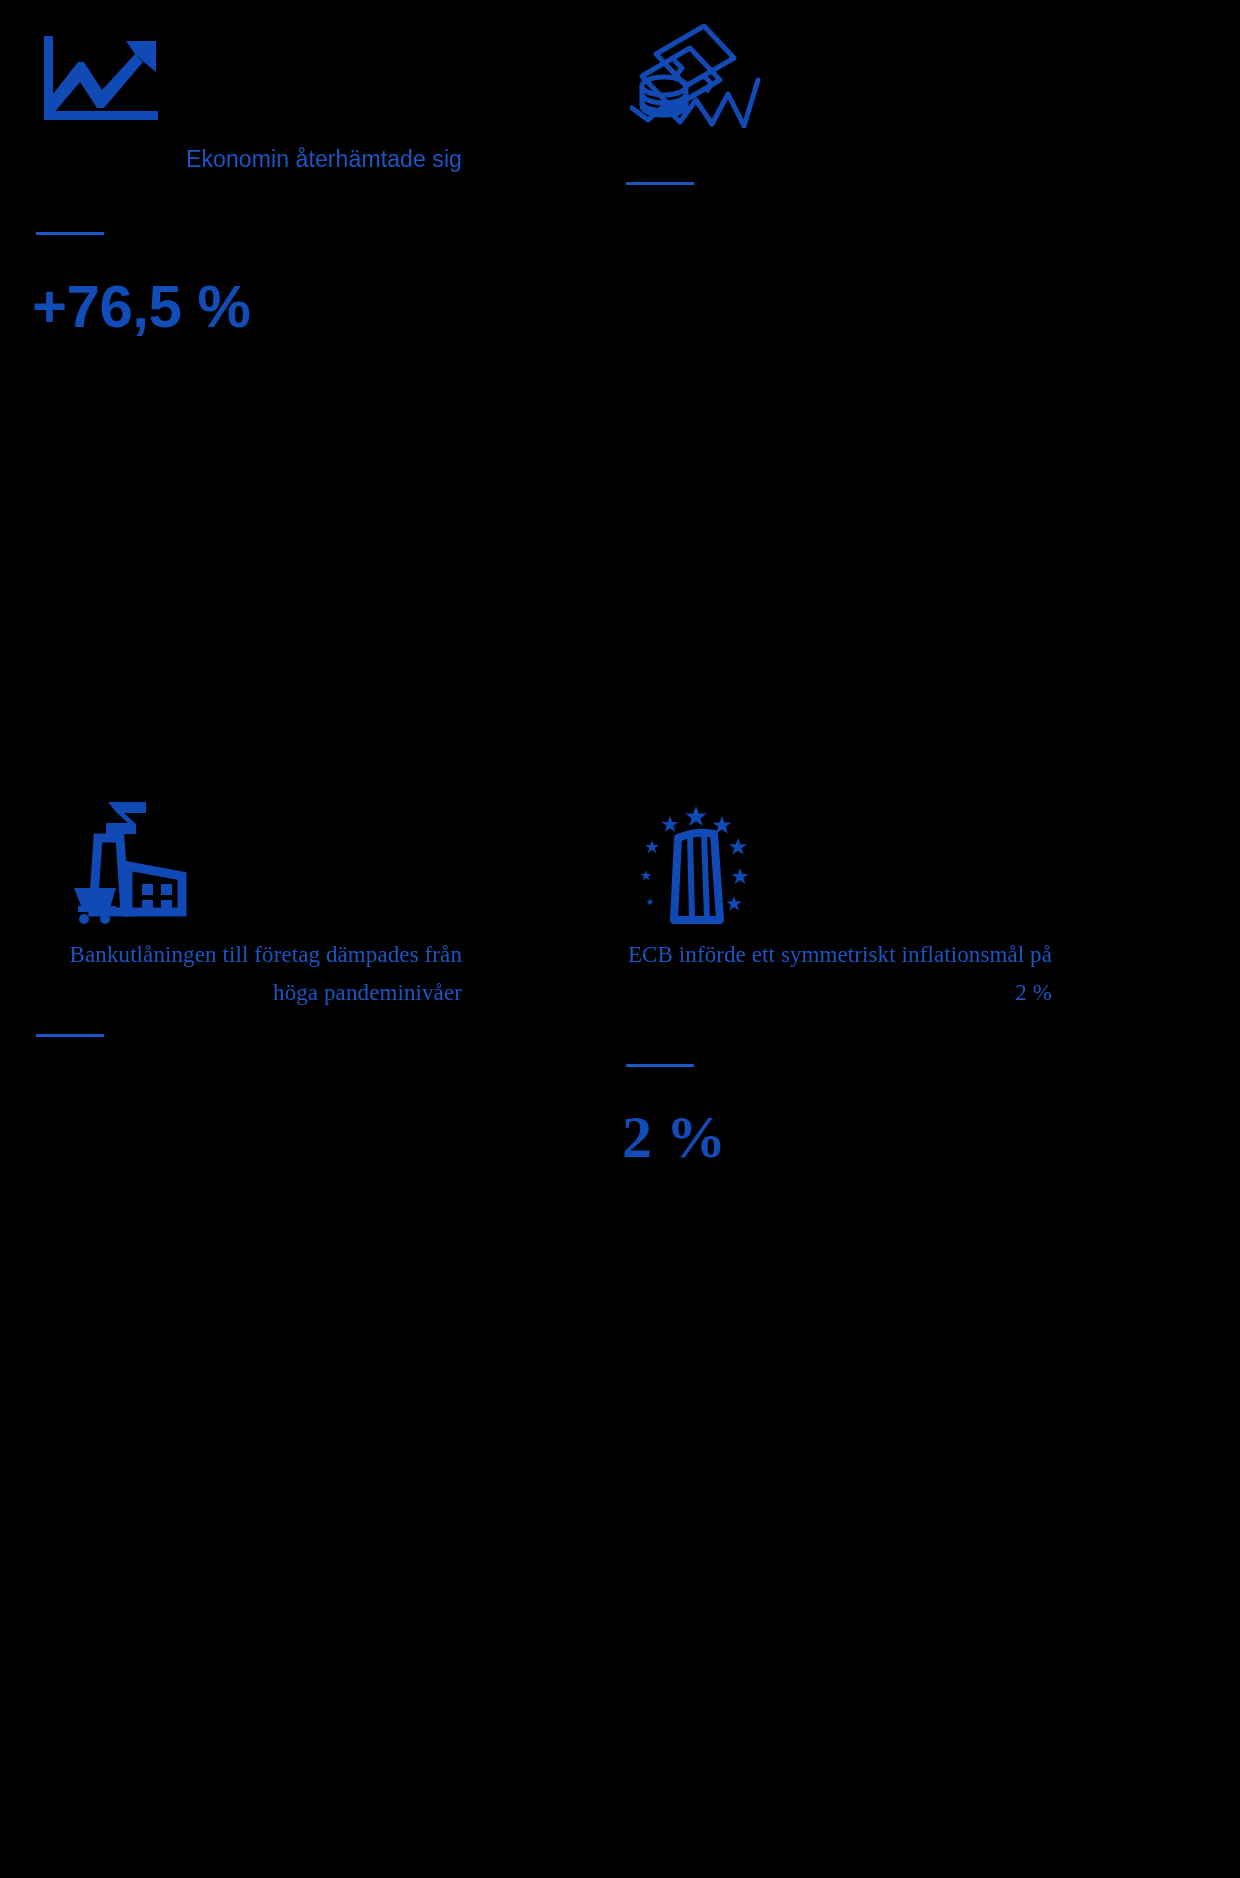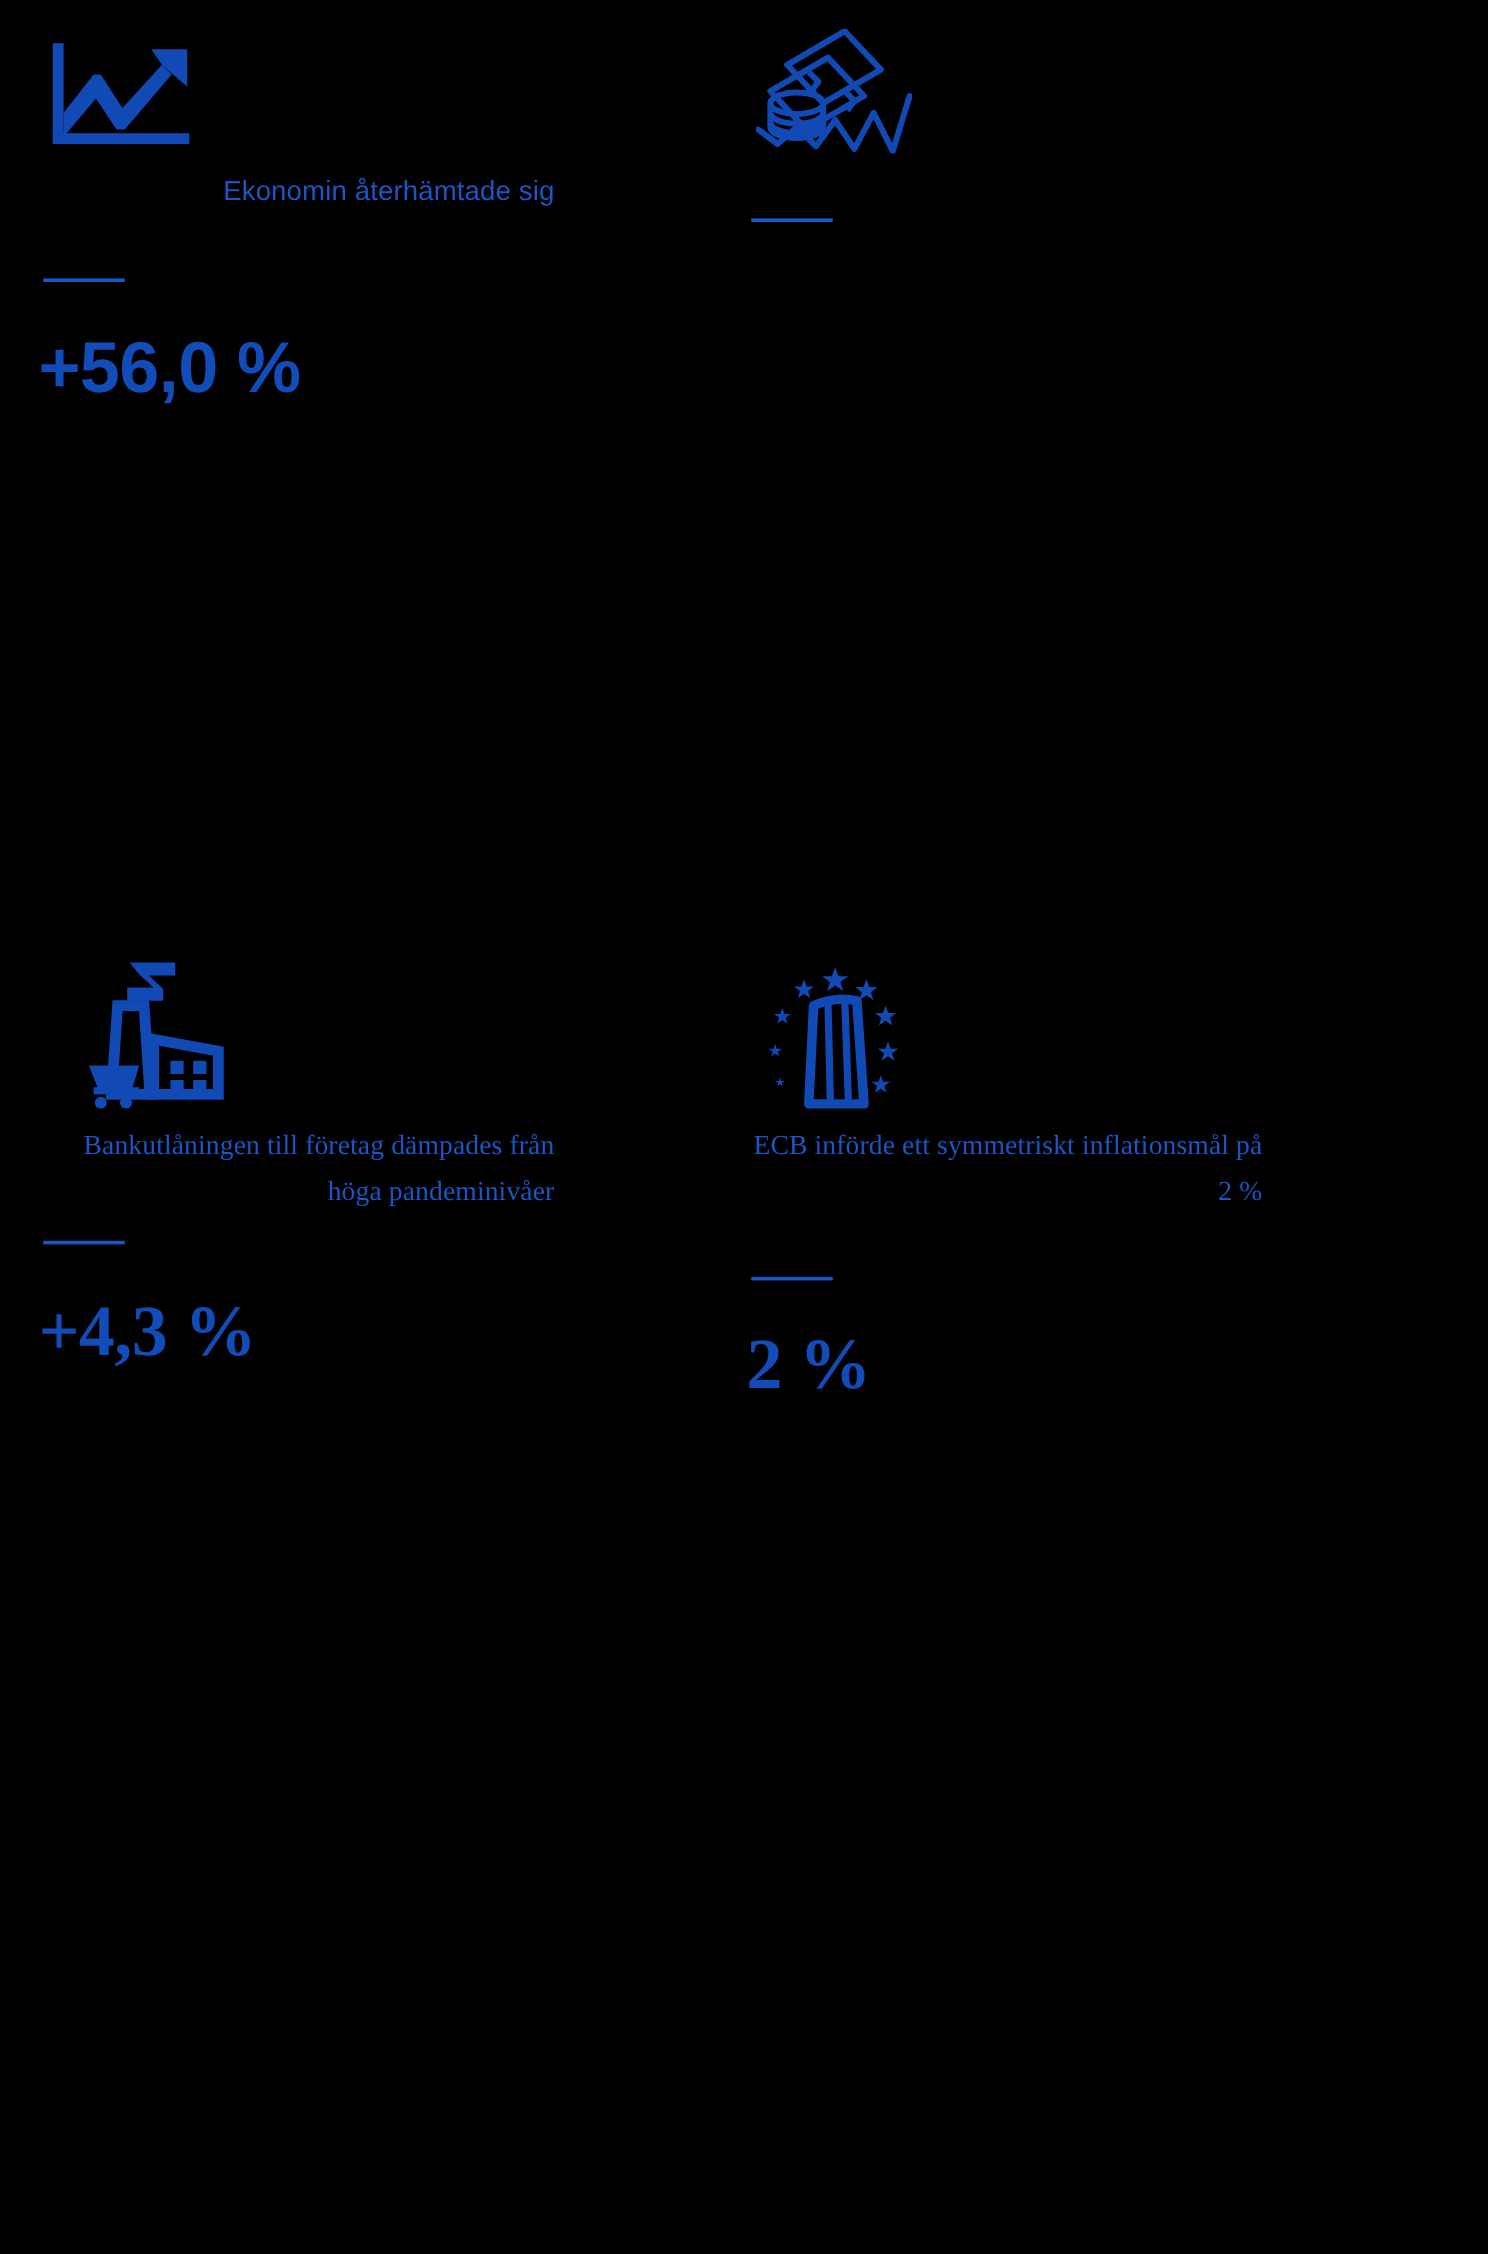--- a/index.html
+++ b/index.html
@@ -95,21 +95,21 @@
         <g fill="#114ab5">
           <rect x="4" y="4" width="9" height="84"></rect>
           <rect x="4" y="79" width="114" height="9"></rect>
           <path d="M13 62 L38 30 L44 30 L62 58 L95 22 L103 30 L64 76 L57 76 L40 50 L13 82 Z"></path>
           <path d="M86 9 L116 9 L116 40 L105 31 L95 22 Z"></path>
         </g>
       </svg>
     </div>
     <p class="headline">Ekonomin återhämtade sig</p>
     <div class="divider"></div>
-    <div class="bigvalue">+56,0 %</div>
+    <div class="bigvalue">+76,5 %</div>
   </div>
 
   <div class="card card-inflation">
     <div class="icon-wrap">
       <svg width="130" height="104" viewBox="0 0 130 104" aria-hidden="true">
         <g fill="none" stroke="#114ab5" stroke-width="5" stroke-linejoin="round">
           <path d="M26 30 L74 2 L104 34 L56 62 Z"></path>
           <path d="M12 52 L60 24 L90 56 L42 84 Z"></path>
           <path d="M44 36 L52 44 L46 52"></path>
           <path d="M74 52 L82 60 L76 68"></path>
@@ -139,21 +139,20 @@
           <rect x="89" y="100" width="11" height="11"></rect>
           <path d="M2 88 L44 88 L38 108 L10 108 Z"></path>
           <rect x="6" y="106" width="38" height="6"></rect>
           <circle cx="12" cy="119" r="5"></circle>
           <circle cx="33" cy="119" r="5"></circle>
         </g>
       </svg>
     </div>
     <p class="headline">Bankutlåningen till företag dämpades från höga pandeminivåer</p>
     <div class="divider"></div>
-    <div class="bigvalue">+4,3 %</div>
   </div>
 
   <div class="card card-ecb row-bottom">
     <div class="icon-wrap">
       <svg width="126" height="124" viewBox="0 0 126 124" aria-hidden="true">
         <g fill="#114ab5">
 
           <polygon points="62,6 64.8,13.5 72.8,13.5 66.4,18.4 68.8,26 62,21.3 55.2,26 57.6,18.4 51.2,13.5 59.2,13.5"></polygon>
           <polygon points="88,16 90.4,22.5 97.4,22.5 91.8,26.8 93.9,33.5 88,29.4 82.1,33.5 84.2,26.8 78.6,22.5 85.6,22.5"></polygon>
           <polygon points="104,38 106.3,44.2 112.9,44.2 107.6,48.2 109.6,54.6 104,50.7 98.4,54.6 100.4,48.2 95.1,44.2 101.7,44.2"></polygon>

